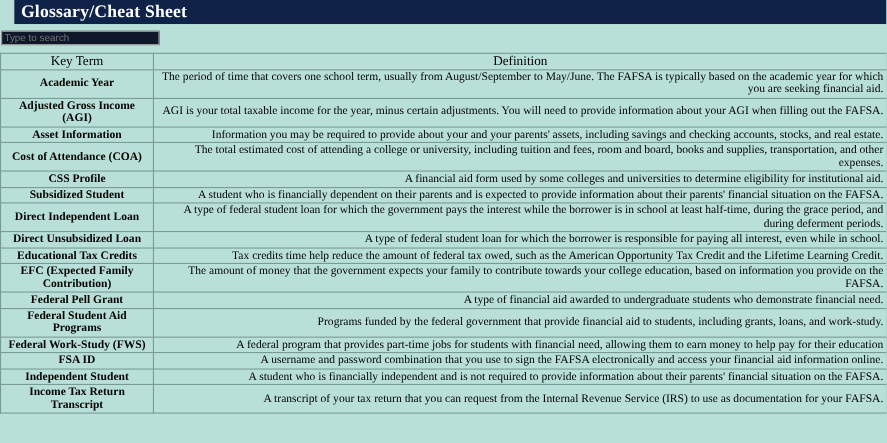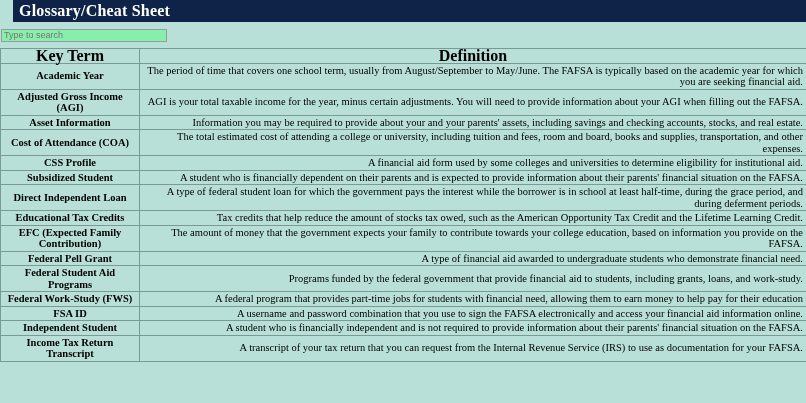--- a/index.html
+++ b/index.html
@@ -31,28 +31,28 @@
     font-size: 16px;
     line-height: 16px;
     letter-spacing: 0.2px;
   }
   .search-row {
     height: 16px;
     padding: 2px 0 2px 0;
     background: #b9e0d8;
   }
   .search-input {
-    width: 166px;
+    width: 144px;
     height: 13px;
     margin-left: 1px;
     font-family: "Liberation Sans", sans-serif;
     font-size: 9px;
     color: #6b6b6b;
     border: 1px solid #9a9a9a;
-    background: #86efac;
+    background: #0f172a;
     padding: 0 2px;
     box-sizing: border-box;
   }
   .spacer {
     height: 6px;
     background: #b9e0d8;
   }
   table.glossary {
     border-collapse: collapse;
     width: 806px;
@@ -62,23 +62,23 @@
   table.glossary th,
   table.glossary td {
     border: 1px solid #7a9a96;
     font-family: "Liberation Serif", serif;
     font-size: 10.5px;
     line-height: 11.5px;
     vertical-align: middle;
     padding: 1px 3px;
   }
   table.glossary th {
-    font-weight: bold;
+    font-weight: normal;
     text-align: center;
-    font-size: 16px;
+    font-size: 12px;
   }
   col.term { width: 139px; }
   col.def  { width: 667px; }
   td.term {
     text-align: center;
     font-weight: bold;
     font-size: 10.5px;
   }
   td.def {
     text-align: right;
@@ -134,22 +134,26 @@
         </tr>
       <tr>
           <td class="term">Subsidized Student</td>
           <td class="def">A student who is financially dependent on their parents and is expected to provide information about their parents' financial situation on the FAFSA.</td>
         </tr>
       <tr>
           <td class="term">Direct Independent Loan</td>
           <td class="def">A type of federal student loan for which the government pays the interest while the borrower is in school at least half-time, during the grace period, and during deferment periods.</td>
         </tr>
       <tr>
+          <td class="term">Direct Unsubsidized Loan</td>
+          <td class="def">A type of federal student loan for which the borrower is responsible for paying all interest, even while in school.</td>
+        </tr>
+      <tr>
           <td class="term">Educational Tax Credits</td>
-          <td class="def">Tax credits that help reduce the amount of stocks tax owed, such as the American Opportunity Tax Credit and the Lifetime Learning Credit.</td>
+          <td class="def">Tax credits time help reduce the amount of federal tax owed, such as the American Opportunity Tax Credit and the Lifetime Learning Credit.</td>
         </tr>
       <tr>
           <td class="term">EFC (Expected Family Contribution)</td>
           <td class="def">The amount of money that the government expects your family to contribute towards your college education, based on information you provide on the FAFSA.</td>
         </tr>
       <tr>
           <td class="term">Federal Pell Grant</td>
           <td class="def">A type of financial aid awarded to undergraduate students who demonstrate financial need.</td>
         </tr>
       <tr>

